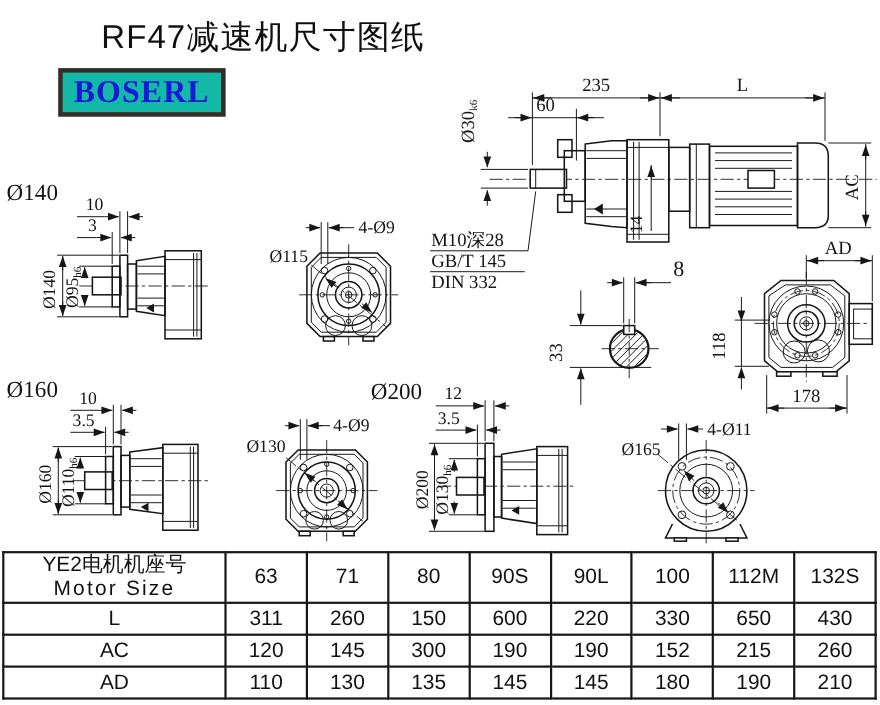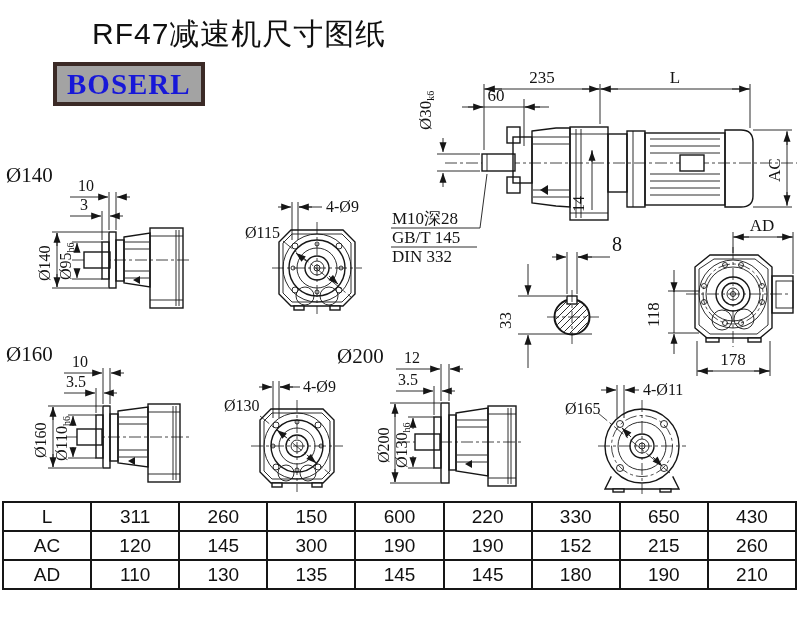--- a/index.html
+++ b/index.html
@@ -1,20 +1,20 @@
 <!DOCTYPE html>
 <html><head>
 <meta charset="utf-8">
 <style>
   html,body{margin:0;padding:0;background:#ffffff;}
   #stage{position:relative;width:800px;height:641px;background:#fff;overflow:hidden;
          font-family:"Liberation Sans","DejaVu Sans",sans-serif;}
   #page-title{position:absolute;left:52px;top:14px;font-size:30px;font-weight:normal;
               color:#101010;letter-spacing:1px;white-space:nowrap;margin-left:40px;}
-  #logo-box{position:absolute;left:53px;top:62px;border:4px solid #3b2a26;background:#a3a3a3;
+  #logo-box{position:absolute;left:53px;top:62px;border:4px solid #3b2a26;background:#14b8a6;
             padding:0 10px;height:36px;display:flex;align-items:center;}
   #logo-box span{font-family:"Liberation Serif","DejaVu Serif",serif;font-weight:bold;
                  font-size:29px;color:#1818d8;letter-spacing:1px;}
   svg{position:absolute;left:0;top:0;}
   .s {stroke:#161616;stroke-width:1.4;fill:none;stroke-linecap:square;}
   .s2{stroke:#161616;stroke-width:2;fill:none;}
   .st{stroke:#161616;stroke-width:0.9;fill:none;}
   .cl{stroke:#161616;stroke-width:0.8;fill:none;stroke-dasharray:12 3 3 3;}
   .fw{fill:#ffffff;}
   .fb{fill:#161616;stroke:none;}
@@ -440,20 +440,34 @@
       <line class="st" x1="624" y1="418" x2="624" y2="385"></line>
       <line class="st" x1="601" y1="390" x2="616" y2="390" marker-end="url(#a)"></line>
       <line class="st" x1="639" y1="390" x2="625" y2="390" marker-end="url(#a)"></line>
       <text class="dt" x="643" y="395">4-Ø11</text>
       <text class="dt" x="565" y="414">Ø165</text>
     </g>
   </svg>
 
   <table id="spec-table">
     <tbody>
+        <tr class="hrow">
+      <td style="width:200px">
+        <div class="hcell">YE2电机机座号</div>
+        <div class="hcell en">Motor Size</div>
+      </td>
+      <td>63</td>
+      <td>71</td>
+      <td>80</td>
+      <td>90S</td>
+      <td>90L</td>
+      <td>100</td>
+      <td>112M</td>
+      <td>132S</td>
+    </tr>
     <tr class="drow">
       <td>L</td>
       <td>311</td>
       <td>260</td>
       <td>150</td>
       <td>600</td>
       <td>220</td>
       <td>330</td>
       <td>650</td>
       <td>430</td>

